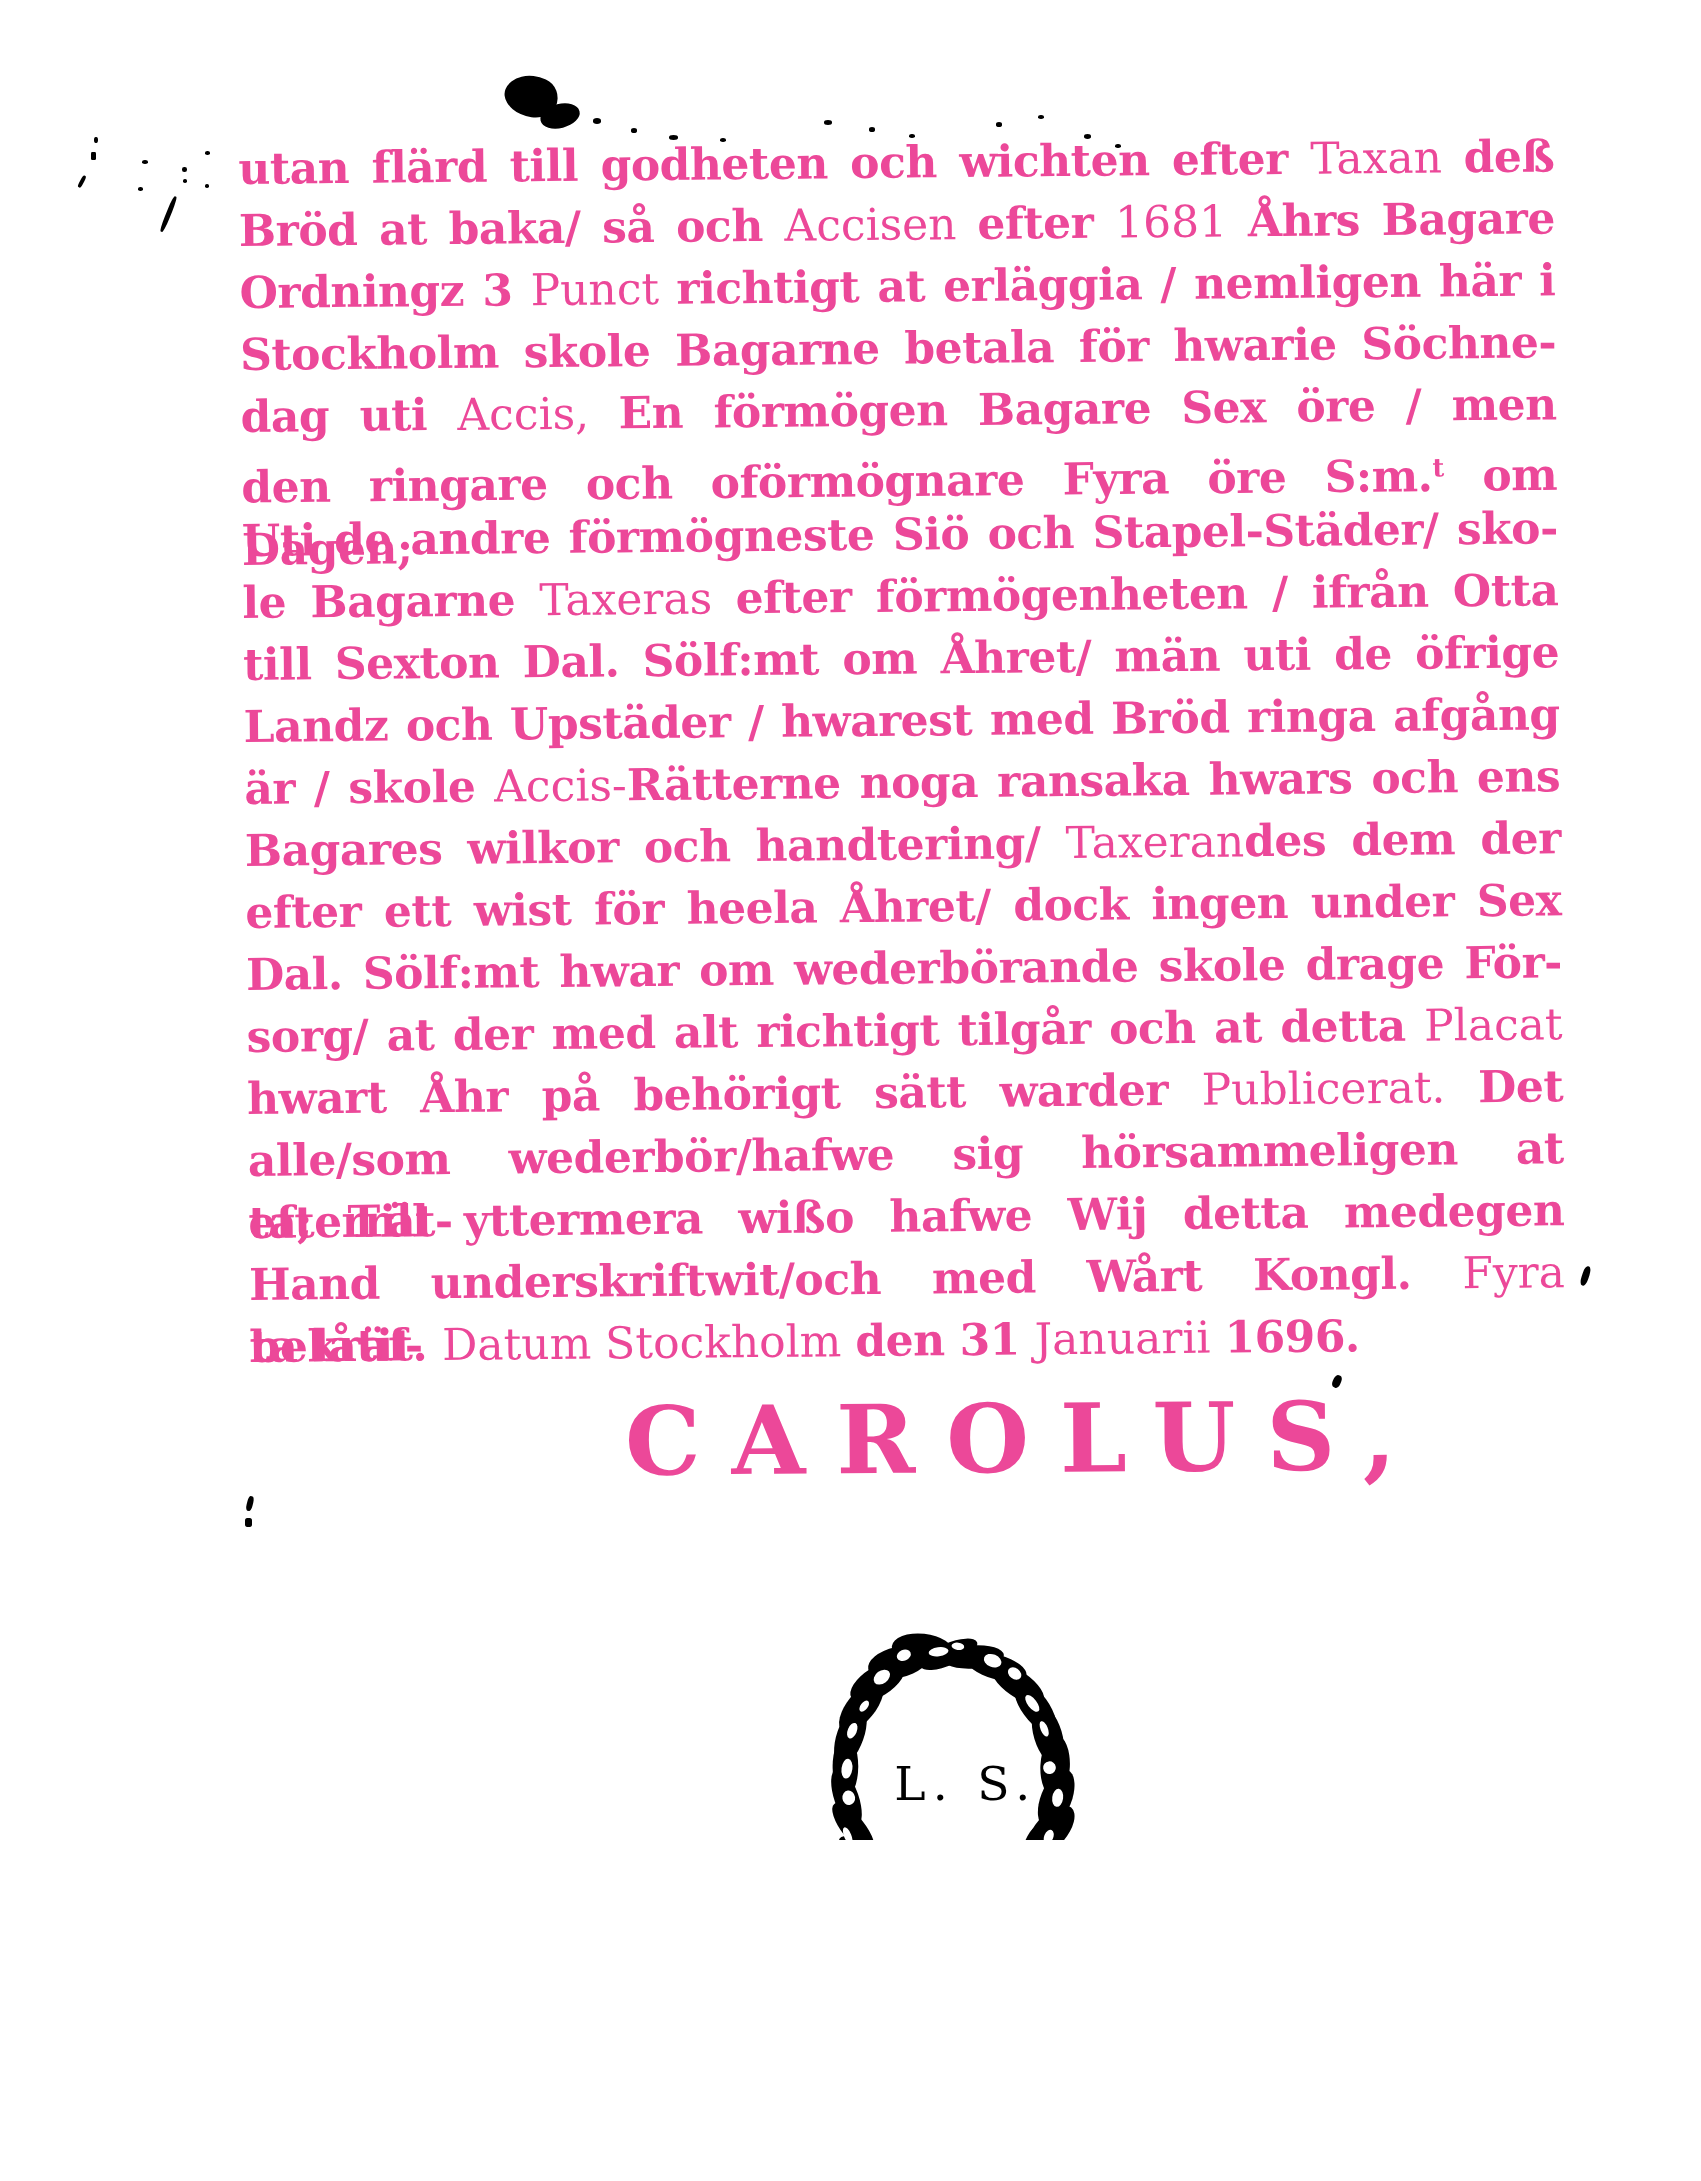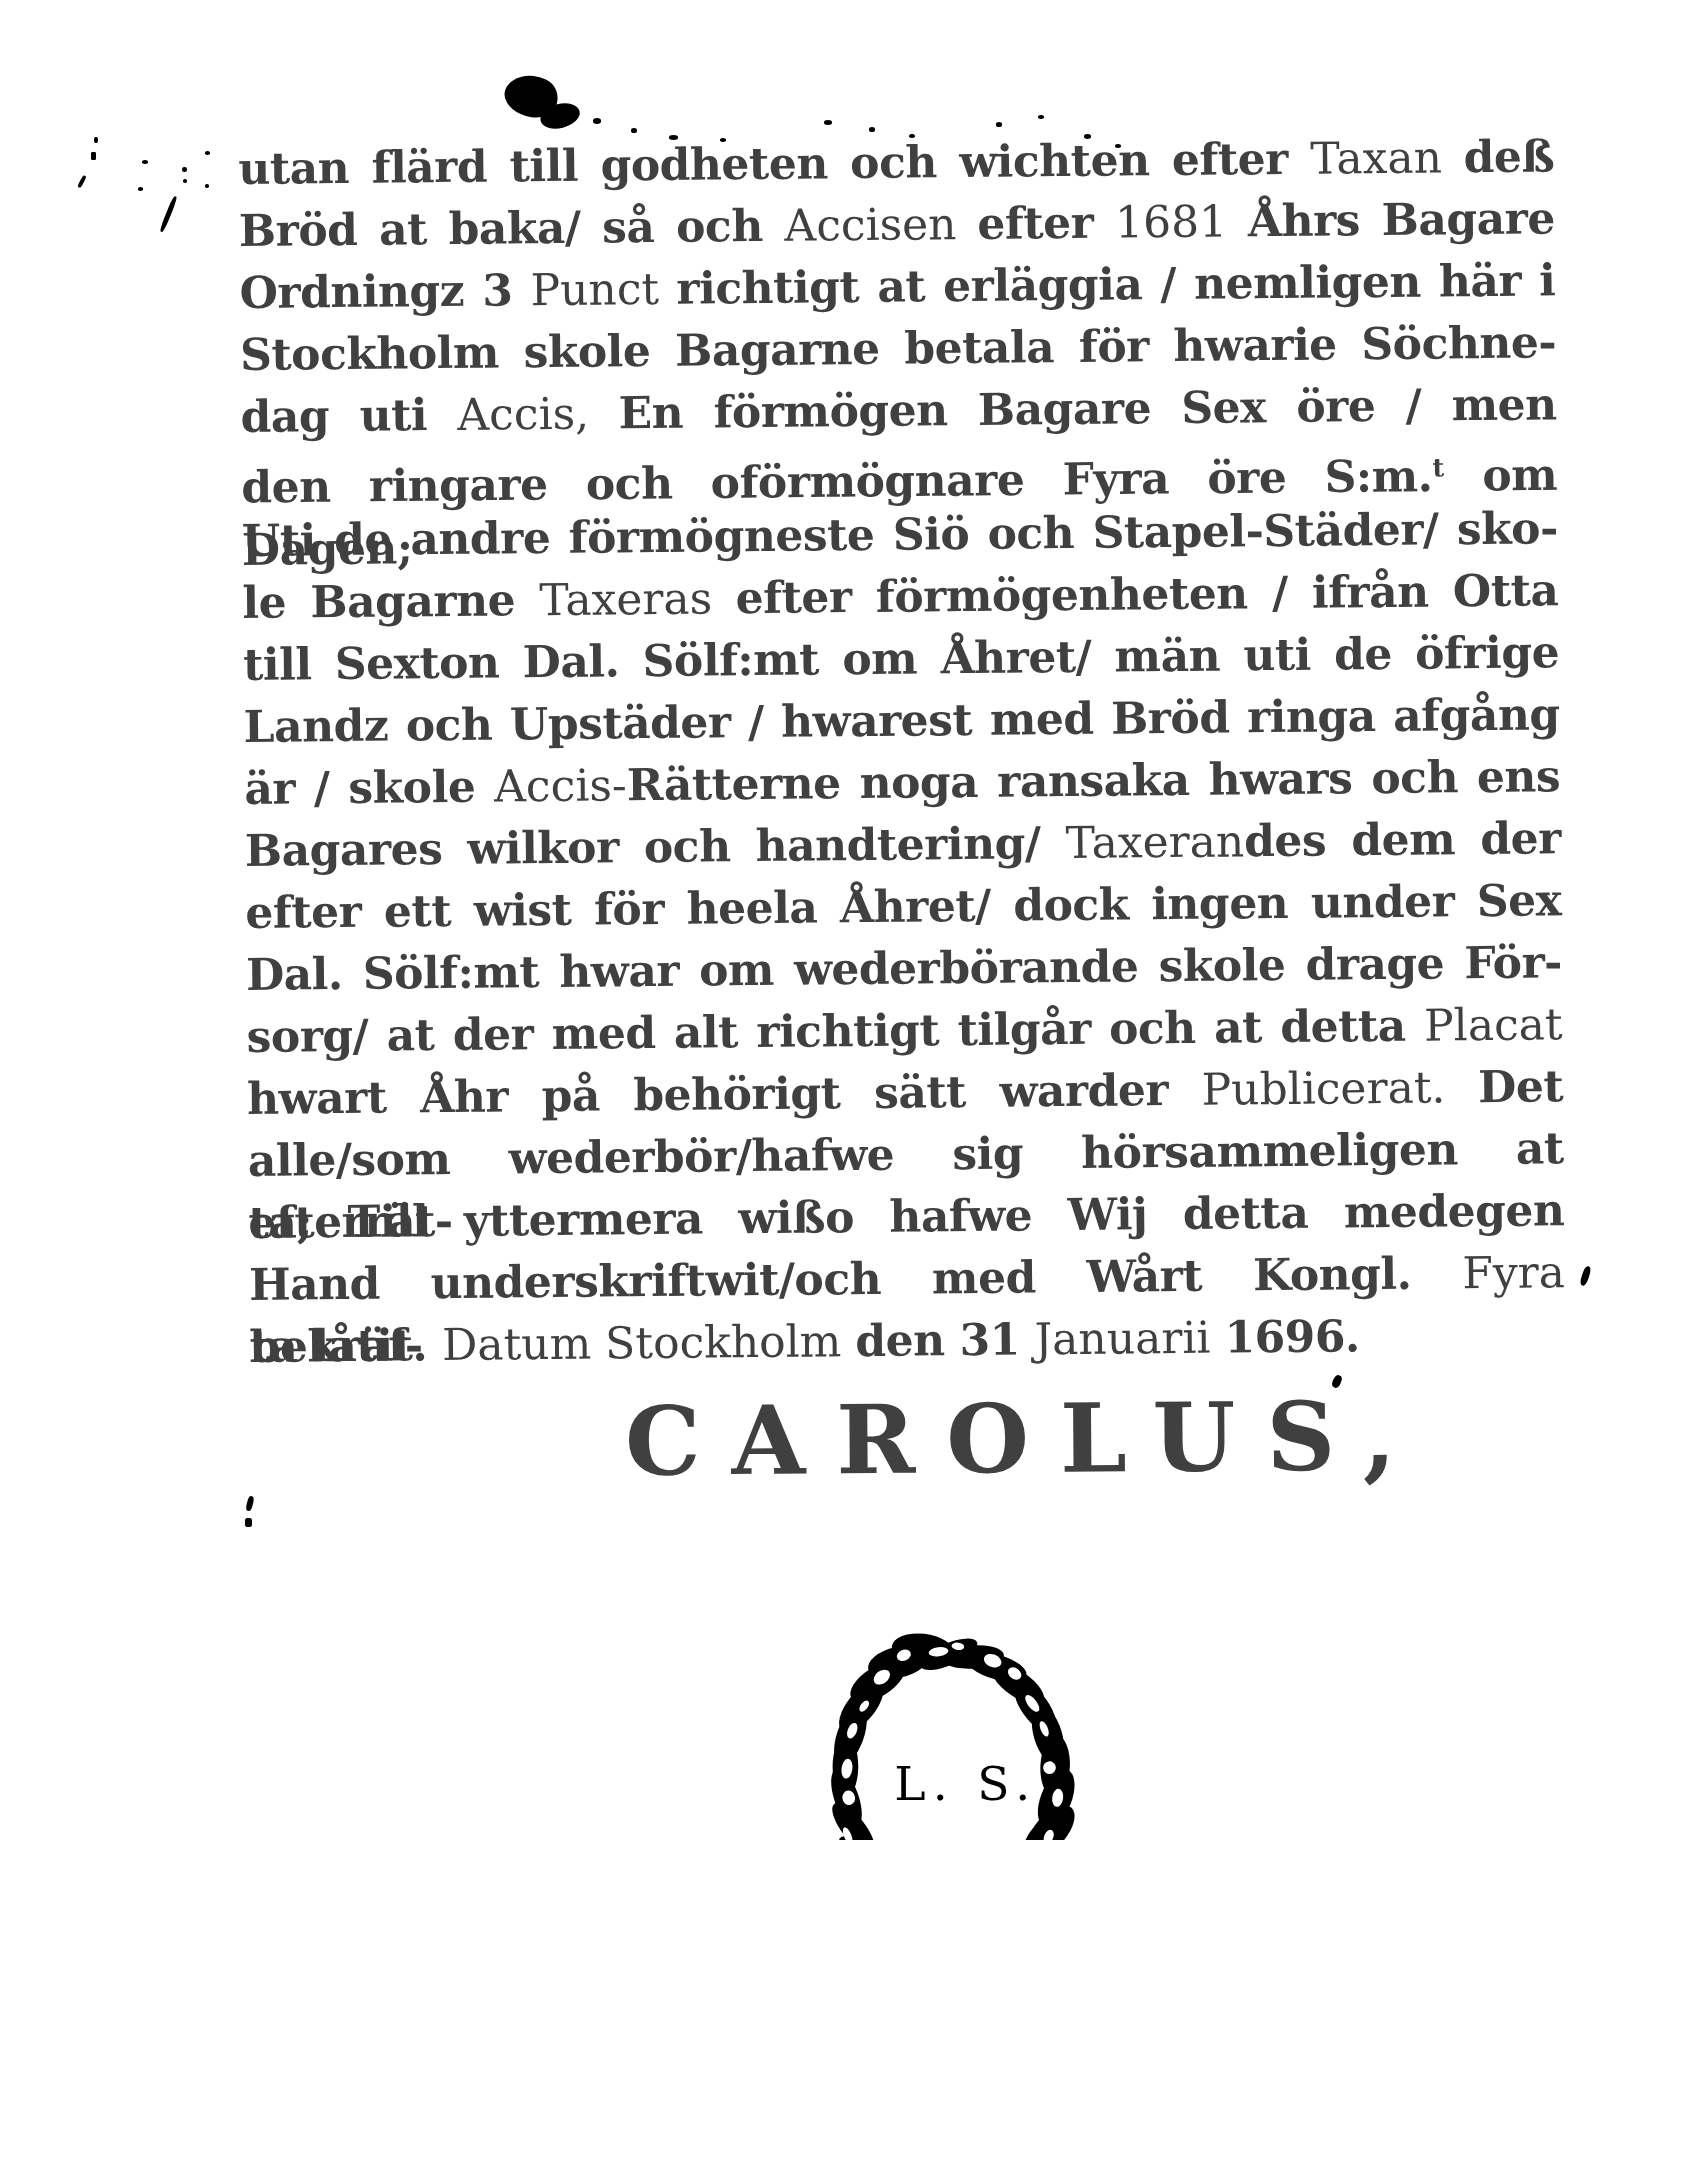--- a/index.html
+++ b/index.html
@@ -2,21 +2,21 @@
 <html style="font-size:14.5px"><head>
 <meta charset="utf-8">
 <style>
   html,body{margin:0;padding:0;background:#ffffff;}
   .page{
     position:relative;
     width:1702px;height:1840px;
     background:#ffffff;
     overflow:hidden;
     font-family:"DejaVu Serif", serif;
-    color:#404040;
+    color:#ec4899;
   }
   .text-block{
     position:absolute;
     left:238px;top:138px;width:1316px;
     transform:rotate(-0.55deg);
     transform-origin:left top;
   }
   .line{
     height:62px;
     line-height:62px;

